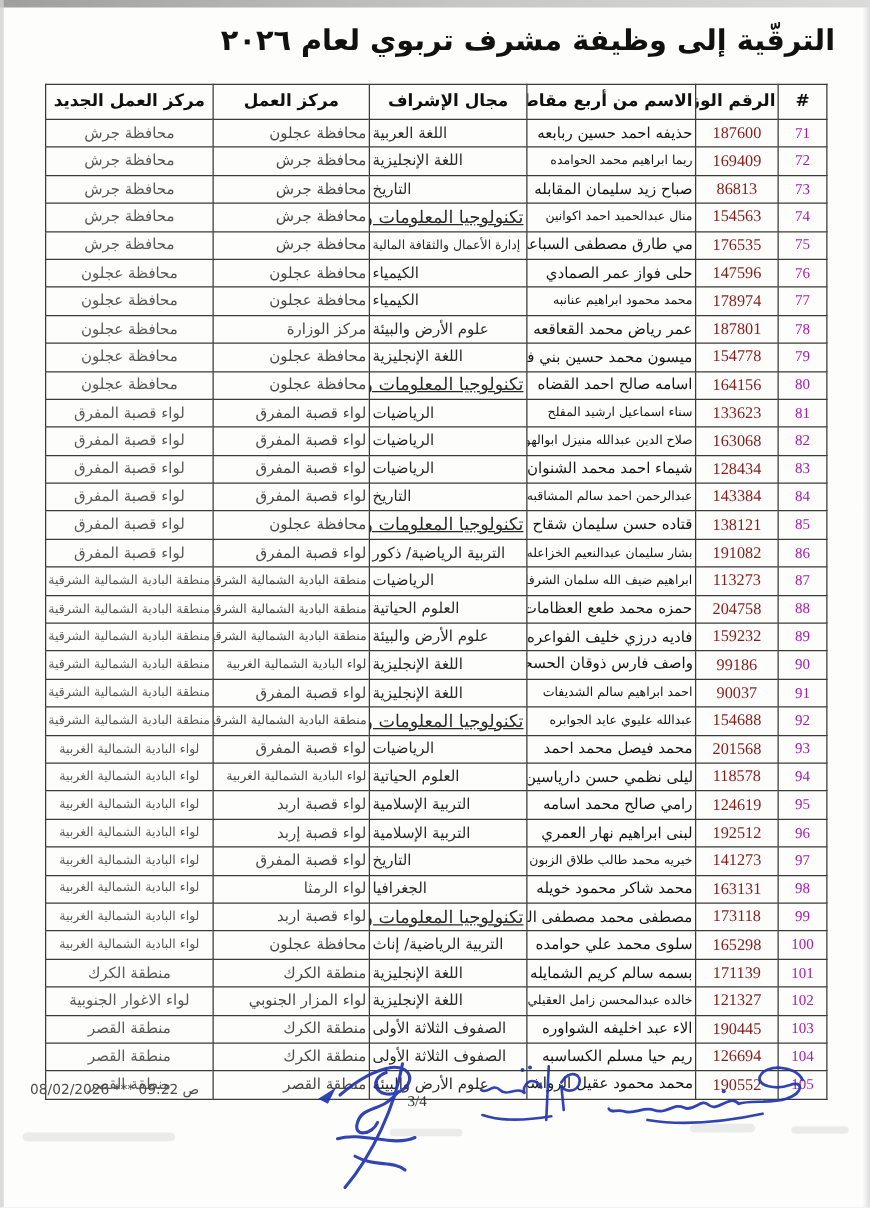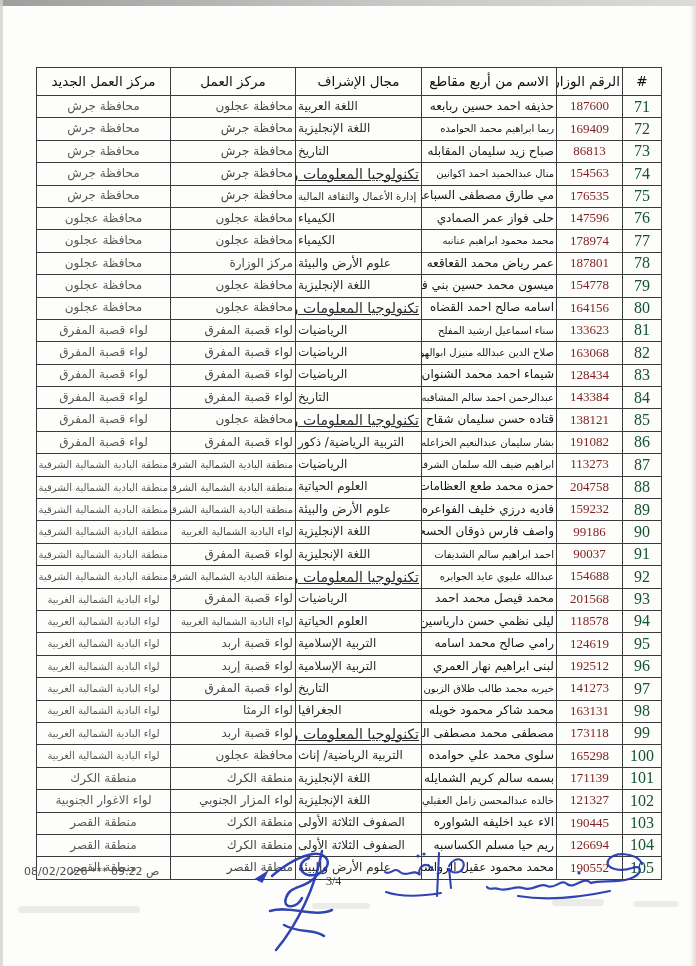--- a/index.html
+++ b/index.html
@@ -26,25 +26,25 @@
   }
 
   table.tbl{
     position:absolute;left:36px;top:67px;width:625px;
     border-collapse:collapse;table-layout:fixed;direction:rtl;
   }
   .tbl th,.tbl td{
     border:1px solid #3b3b3b;padding:0 2px;vertical-align:middle;
     white-space:nowrap;overflow:hidden;line-height:1.15;
   }
-  .tbl th{height:27px;font-size:13.5px;font-weight:normal;text-align:center;color:#101010;margin-top:20px;}
+  .tbl th{height:27px;font-size:13.5px;font-weight:bold;text-align:center;color:#101010;margin-top:20px;}
   .tbl td{height:21.4px;font-size:12px;}
   col.w0{width:39px;} col.w1{width:66px;} col.w2{width:135px;}
   col.w3{width:126px;} col.w4{width:125px;} col.w5{width:134px;}
-  td.c0{text-align:center;font-family:"Liberation Serif",serif;font-size:16px;color:#14532d;}
+  td.c0{text-align:center;font-family:"Liberation Serif",serif;font-size:12px;color:#a21caf;}
   td.c1{text-align:center;font-family:"Liberation Serif",serif;font-size:13px;color:#7f1d1d;}
   td.c2{text-align:right;color:#161616;margin-left:12px;}
   td.c3{text-align:left;color:#2a2a2a;}
   td.c4{text-align:right;color:#474747;}
   td.c5{text-align:center;color:#585858;}
   td.sm{font-size:10px;}
   td.xs{font-size:14px;text-decoration:underline;}
 
   .pagenum{
     position:absolute;left:326px;top:874px;font-family:"Liberation Serif",serif;
@@ -65,20 +65,21 @@
 <div class="page">
 
   <div class="scan-top"></div>
   <div class="scan-left"></div>
   <div class="scan-right"></div>
   <div class="smudge sm1"></div>
   <div class="smudge sm2"></div>
   <div class="smudge sm3"></div>
   <div class="smudge sm4"></div>
 
+  <div class="title">الترقّية إلى وظيفة مشرف تربوي لعام ٢٠٢٦</div>
 
   <table class="tbl" dir="rtl" lang="ar">
     <colgroup>
       <col class="w0">
         <col class="w1">
         <col class="w2">
         <col class="w3">
         <col class="w4">
         <col class="w5">
     </colgroup>

